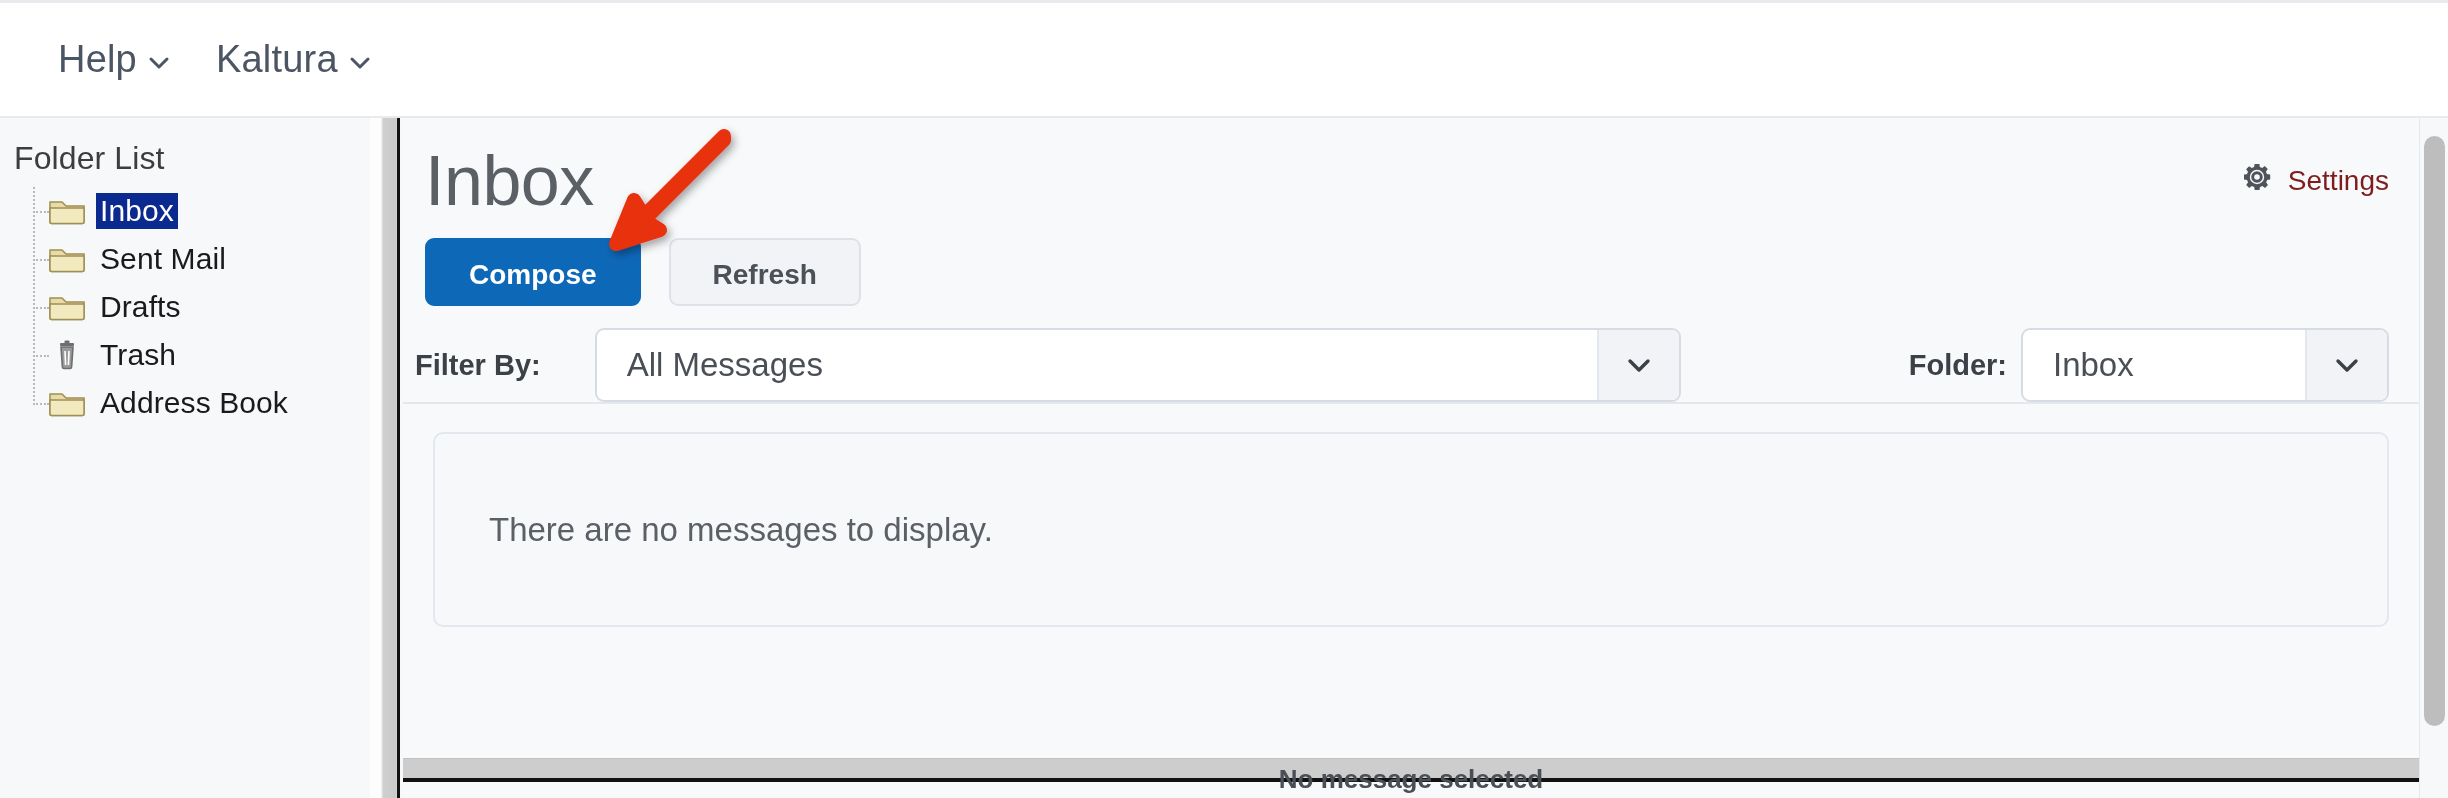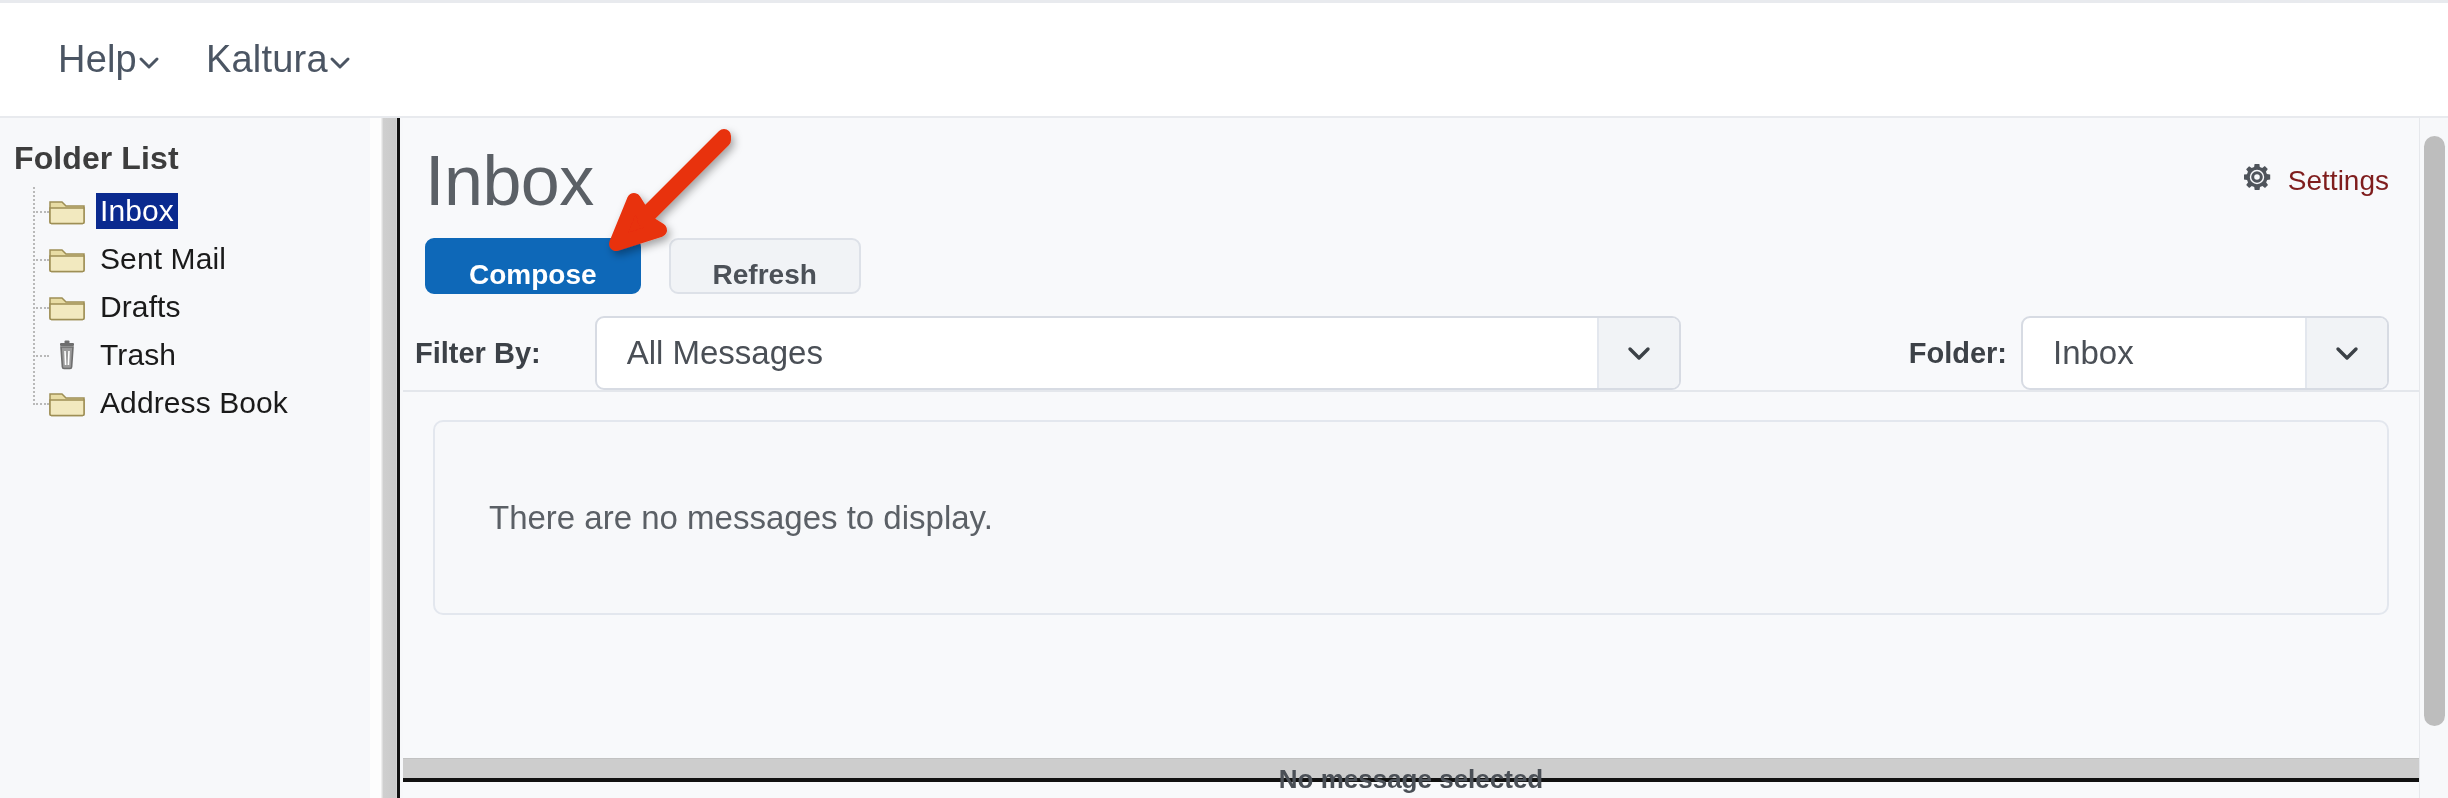--- a/index.html
+++ b/index.html
@@ -29,21 +29,21 @@
   .topnav-inner {
     display: flex;
     align-items: center;
     height: 100%;
     padding-left: 58px;
     gap: 46px;
   }
   .navitem {
     display: flex;
     align-items: center;
-    gap: 1px;
+    gap: 11px;
     color: #4b5563;
     font-size: 38px;
     letter-spacing: 0.2px;
     cursor: pointer;
   }
   .chev {
     display: inline-block;
     width: 22px;
     height: 22px;
     position: relative;
@@ -64,21 +64,21 @@
   .sidebar {
     position: absolute;
     left: 0; top: 0;
     width: 370px;
     height: 680px;
     background: #f7f8fa;
     overflow: hidden;
   }
   .folder-title {
     font-size: 32px;
-    font-weight: bold;
+    font-weight: normal;
     color: #3d3d3d;
     padding: 22px 0 0 14px;
     letter-spacing: 0.1px;
   }
   .tree {
     position: relative;
     margin-top: 10px;
     padding-left: 30px;
   }
   .tree-spine {
@@ -178,21 +178,21 @@
   .btn-row {
     display: flex;
     gap: 28px;
     padding: 22px 0 0 22px;
   }
   .btn {
     font-size: 28px;
     font-weight: bold;
     border-radius: 9px;
     padding: 0 42px;
-    height: 56px;
+    height: 68px;
     line-height: 70px;
     box-sizing: border-box;
     cursor: pointer;
     white-space: nowrap;
   }
   .btn-primary {
     background: #0e68b8;
     color: #ffffff;
     border: 2px solid #0e68b8;
   }

